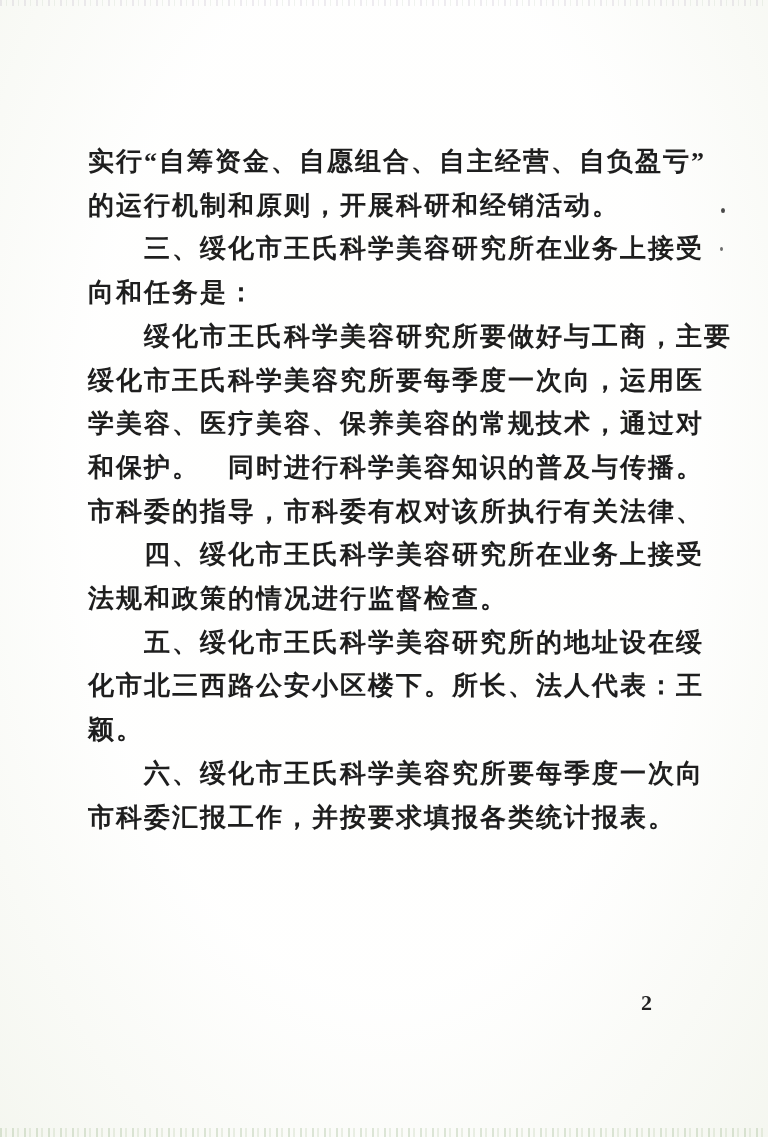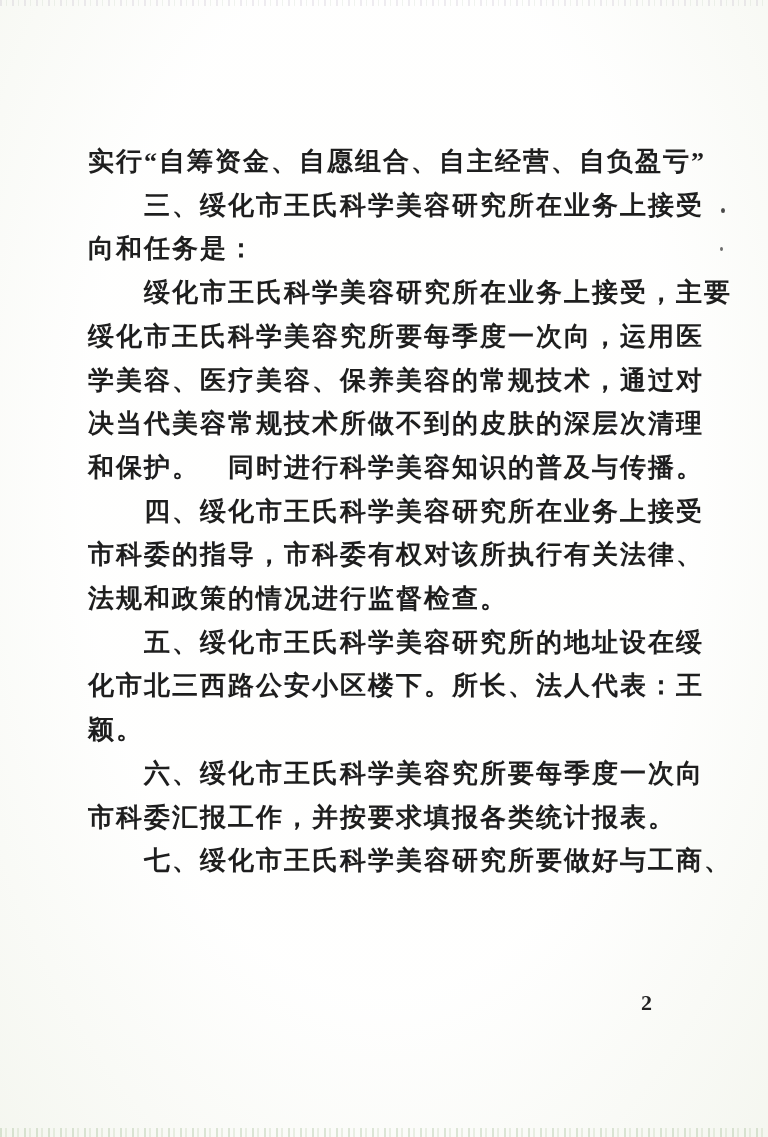--- a/index.html
+++ b/index.html
@@ -80,36 +80,35 @@
   }
 </style>
 </head>
 <body>
 
 <div class="page">
   <div class="edge-noise-top"></div>
 
   <div class="text-block" id="lines-container">
       <div class="line">实行“自筹资金、自愿组合、自主经营、自负盈亏”</div>
+      <div class="line">的运行机制和原则，开展科研和经销活动。</div>
       <div class="line indent">三、绥化市王氏科学美容研究所在业务上接受</div>
       <div class="line">向和任务是：</div>
-      <div class="line indent">绥化市王氏科学美容研究所在业务上接受，主要</div>
+      <div class="line indent">绥化市王氏科学美容研究所要做好与工商，主要</div>
       <div class="line">绥化市王氏科学美容究所要每季度一次向，运用医</div>
       <div class="line">学美容、医疗美容、保养美容的常规技术，通过对</div>
-      <div class="line">决当代美容常规技术所做不到的皮肤的深层次清理</div>
       <div class="line">和保护。　同时进行科学美容知识的普及与传播。</div>
+      <div class="line">市科委的指导，市科委有权对该所执行有关法律、</div>
       <div class="line indent">四、绥化市王氏科学美容研究所在业务上接受</div>
-      <div class="line">市科委的指导，市科委有权对该所执行有关法律、</div>
       <div class="line">法规和政策的情况进行监督检查。</div>
       <div class="line indent">五、绥化市王氏科学美容研究所的地址设在绥</div>
       <div class="line">化市北三西路公安小区楼下。所长、法人代表：王</div>
       <div class="line">颖。</div>
       <div class="line indent">六、绥化市王氏科学美容究所要每季度一次向</div>
       <div class="line">市科委汇报工作，并按要求填报各类统计报表。</div>
-      <div class="line indent">七、绥化市王氏科学美容研究所要做好与工商、</div>
     </div>
 
   <div class="page-number">2</div>
 
   <div class="speck speck-a"></div>
   <div class="speck speck-b"></div>
 
   <div class="edge-noise-bottom"></div>
 </div>
 

